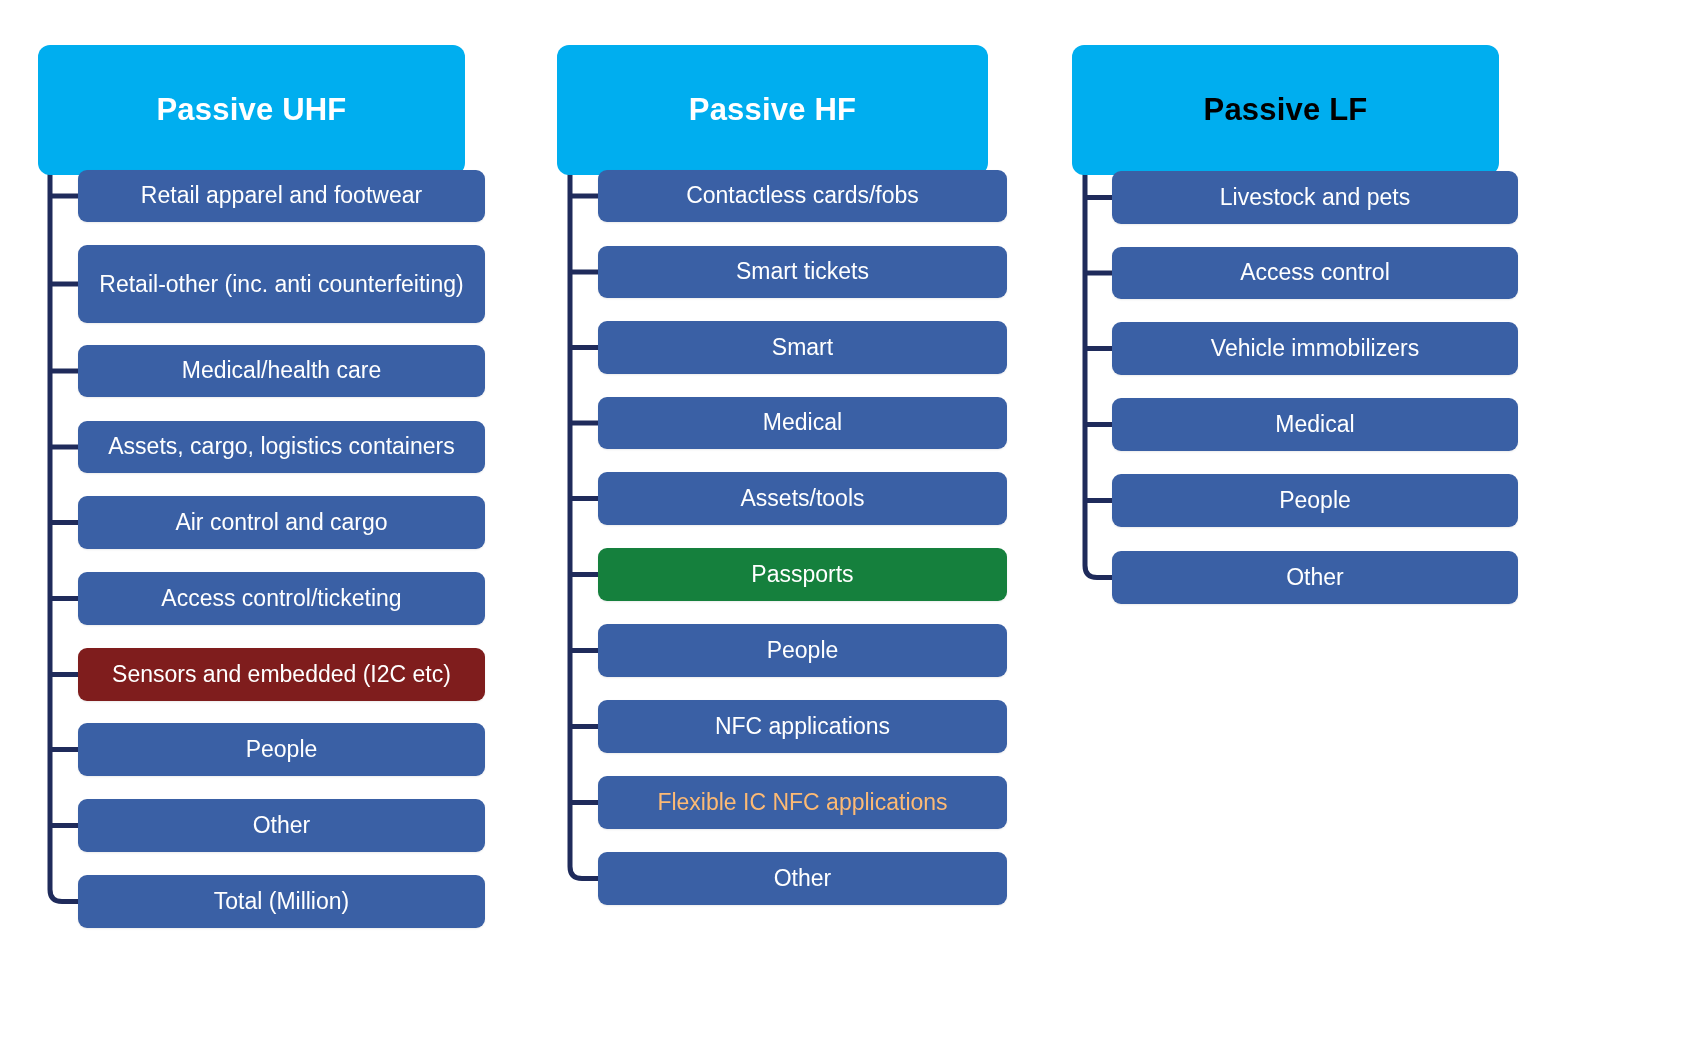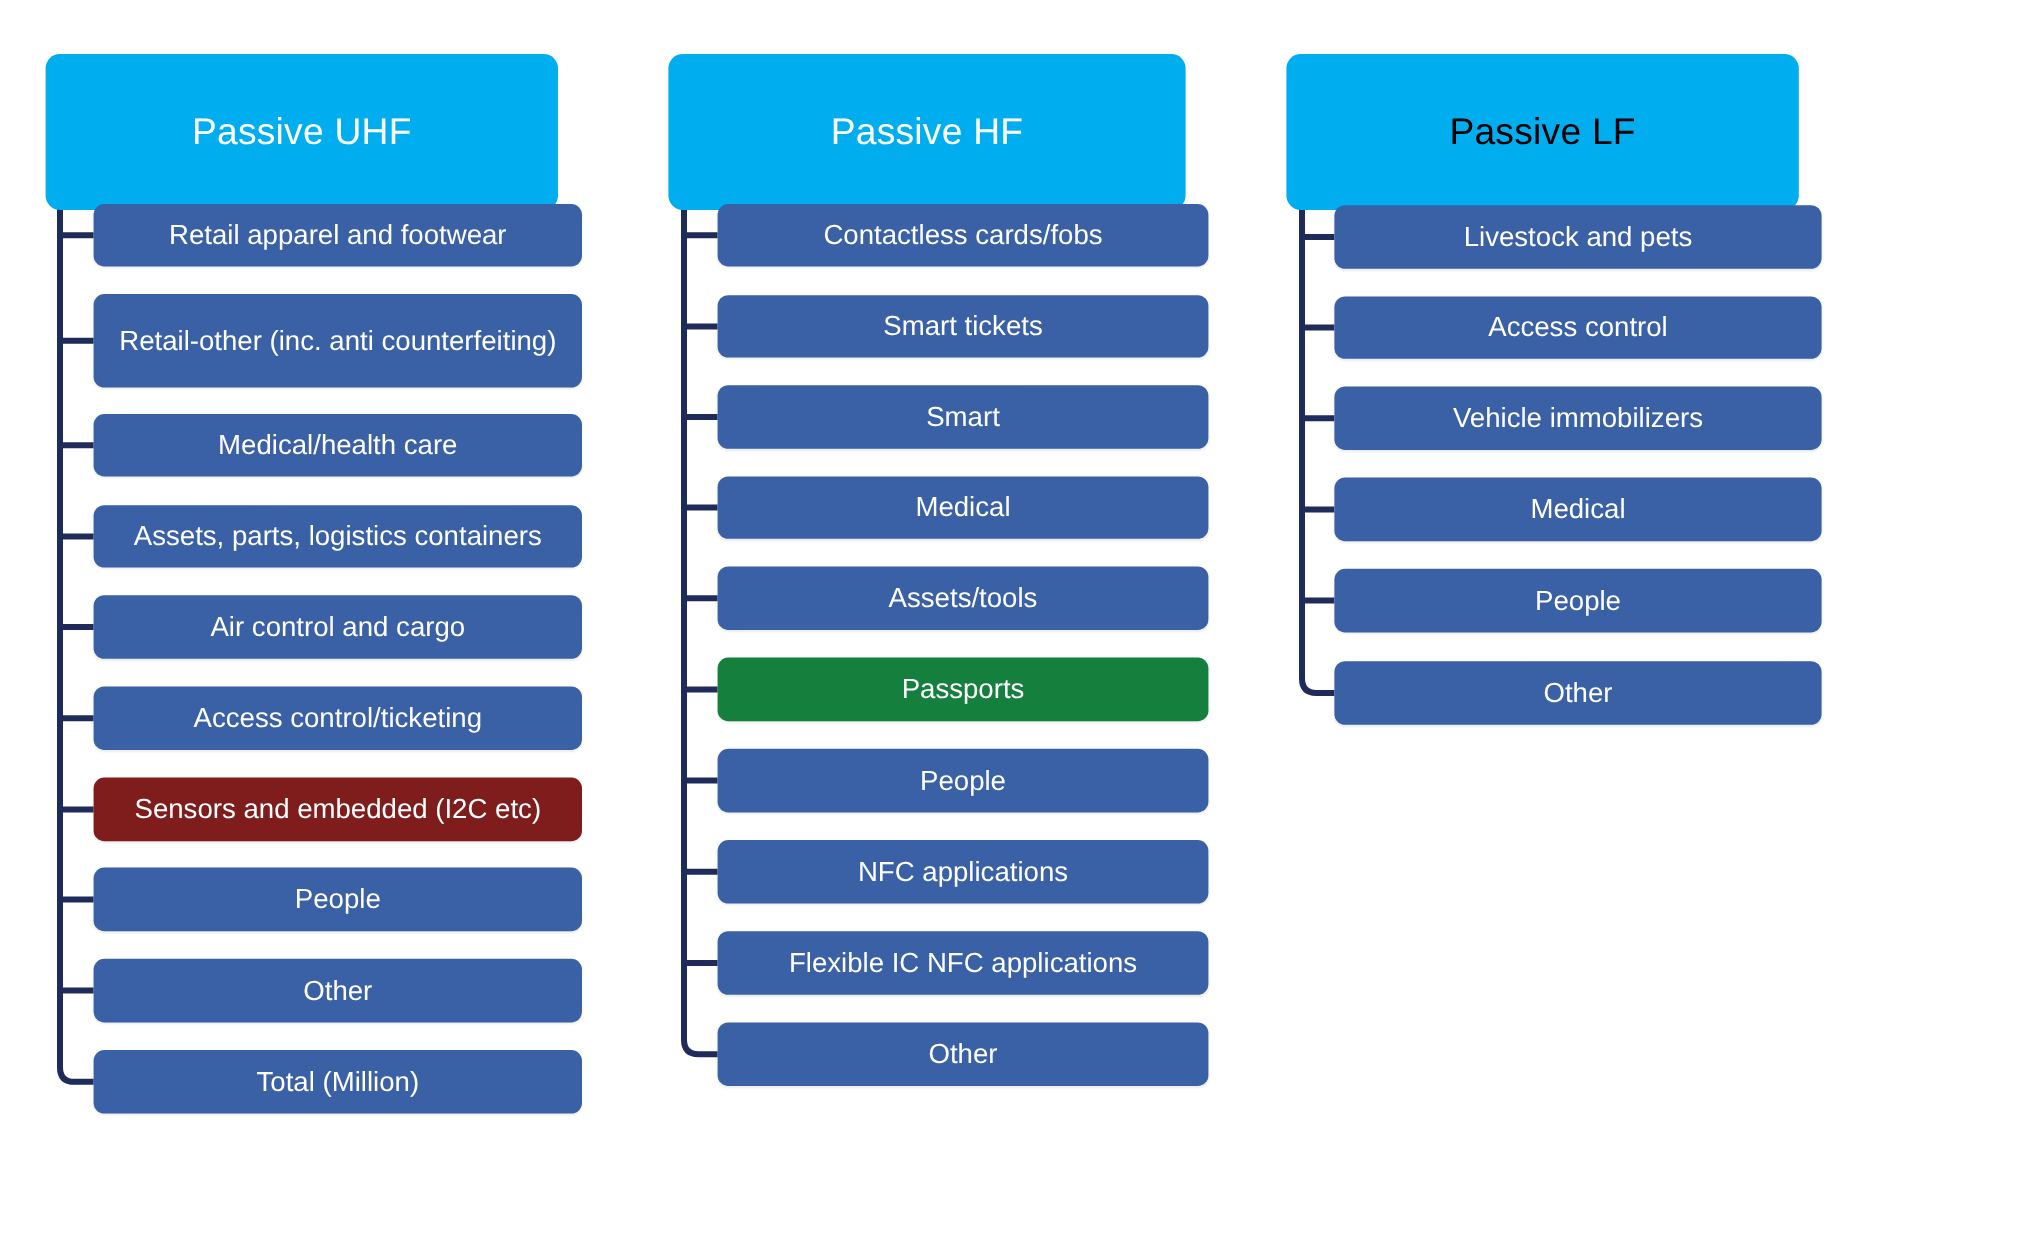--- a/index.html
+++ b/index.html
@@ -13,21 +13,21 @@
 
   .column{position:absolute;top:0;height:1050px;}
 
   .col-header{
     position:absolute;
     height:130px;
     border-radius:12px;
     background:#00AEEF;
     color:#ffffff;
     display:flex;align-items:center;justify-content:center;
-    font-size:31px;font-weight:normal;
+    font-size:31px;font-weight:bold;
     letter-spacing:0.2px;
     box-sizing:border-box;
   }
 
   
   .connectors{position:absolute;left:0;top:0;overflow:visible;}
 
   .node{
     position:absolute;
     background:#3A60A5;
@@ -57,21 +57,21 @@
         <line x1="50" y1="522.5" x2="78" y2="522.5" stroke="#1F2B5B" stroke-width="5"></line>
         <line x1="50" y1="598.5" x2="78" y2="598.5" stroke="#1F2B5B" stroke-width="5"></line>
         <line x1="50" y1="674.5" x2="78" y2="674.5" stroke="#1F2B5B" stroke-width="5"></line>
         <line x1="50" y1="749.5" x2="78" y2="749.5" stroke="#1F2B5B" stroke-width="5"></line>
         <line x1="50" y1="825.5" x2="78" y2="825.5" stroke="#1F2B5B" stroke-width="5"></line>
       </svg>
       <div class="col-header" style="left: 38px; top: 45px; width: 427px; background: rgb(0, 174, 239); color: rgb(255, 255, 255);">Passive UHF</div>
       <div class="node" style="left: 78px; top: 170px; width: 407px; height: 52px; background: rgb(58, 96, 165); color: rgb(255, 255, 255);">Retail apparel and footwear</div>
       <div class="node two-line" style="left: 78px; top: 245px; width: 407px; height: 78px; background: rgb(58, 96, 165); color: rgb(255, 255, 255);">Retail-other (inc. anti counterfeiting)</div>
       <div class="node" style="left: 78px; top: 345px; width: 407px; height: 52px; background: rgb(58, 96, 165); color: rgb(255, 255, 255);">Medical/health care</div>
-      <div class="node" style="left: 78px; top: 421px; width: 407px; height: 52px; background: rgb(58, 96, 165); color: rgb(255, 255, 255);">Assets, parts, logistics containers</div>
+      <div class="node" style="left: 78px; top: 421px; width: 407px; height: 52px; background: rgb(58, 96, 165); color: rgb(255, 255, 255);">Assets, cargo, logistics containers</div>
       <div class="node" style="left: 78px; top: 496px; width: 407px; height: 53px; background: rgb(58, 96, 165); color: rgb(255, 255, 255);">Air control and cargo</div>
       <div class="node" style="left: 78px; top: 572px; width: 407px; height: 53px; background: rgb(58, 96, 165); color: rgb(255, 255, 255);">Access control/ticketing</div>
       <div class="node" style="left: 78px; top: 648px; width: 407px; height: 53px; background: #7f1d1d; color: rgb(255, 255, 255);">Sensors and embedded (I2C etc)</div>
       <div class="node" style="left: 78px; top: 723px; width: 407px; height: 53px; background: rgb(58, 96, 165); color: rgb(255, 255, 255);">People</div>
       <div class="node" style="left: 78px; top: 799px; width: 407px; height: 53px; background: rgb(58, 96, 165); color: rgb(255, 255, 255);">Other</div>
       <div class="node" style="left: 78px; top: 875px; width: 407px; height: 53px; background: rgb(58, 96, 165); color: rgb(255, 255, 255);">Total (Million)</div>
     </div>
     <div class="column" style="left: 0px; width: 1689px;">
       <svg class="connectors" width="1689" height="1050">
         <path d="M 570 147 L 570 866.5 Q 570 878.5 582 878.5 L 598 878.5" fill="none" stroke="#1F2B5B" stroke-width="5"></path>
@@ -87,21 +87,21 @@
       </svg>
       <div class="col-header" style="left: 557px; top: 45px; width: 431px; background: rgb(0, 174, 239); color: rgb(255, 255, 255);">Passive HF</div>
       <div class="node" style="left: 598px; top: 170px; width: 409px; height: 52px; background: rgb(58, 96, 165); color: rgb(255, 255, 255);">Contactless cards/fobs</div>
       <div class="node" style="left: 598px; top: 246px; width: 409px; height: 52px; background: rgb(58, 96, 165); color: rgb(255, 255, 255);">Smart tickets</div>
       <div class="node" style="left: 598px; top: 321px; width: 409px; height: 53px; background: rgb(58, 96, 165); color: rgb(255, 255, 255);">Smart</div>
       <div class="node" style="left: 598px; top: 397px; width: 409px; height: 52px; background: rgb(58, 96, 165); color: rgb(255, 255, 255);">Medical</div>
       <div class="node" style="left: 598px; top: 472px; width: 409px; height: 53px; background: rgb(58, 96, 165); color: rgb(255, 255, 255);">Assets/tools</div>
       <div class="node" style="left: 598px; top: 548px; width: 409px; height: 53px; background: #15803d; color: rgb(255, 255, 255);">Passports</div>
       <div class="node" style="left: 598px; top: 624px; width: 409px; height: 53px; background: rgb(58, 96, 165); color: rgb(255, 255, 255);">People</div>
       <div class="node" style="left: 598px; top: 700px; width: 409px; height: 53px; background: rgb(58, 96, 165); color: rgb(255, 255, 255);">NFC applications</div>
-      <div class="node" style="left: 598px; top: 776px; width: 409px; height: 53px; background: rgb(58, 96, 165); color: #ffffff;">Flexible IC NFC applications</div>
+      <div class="node" style="left: 598px; top: 776px; width: 409px; height: 53px; background: rgb(58, 96, 165); color: #fdba74;">Flexible IC NFC applications</div>
       <div class="node" style="left: 598px; top: 852px; width: 409px; height: 53px; background: rgb(58, 96, 165); color: rgb(255, 255, 255);">Other</div>
     </div>
     <div class="column" style="left: 0px; width: 1689px;">
       <svg class="connectors" width="1689" height="1050">
         <path d="M 1085 147 L 1085 565.5 Q 1085 577.5 1097 577.5 L 1112 577.5" fill="none" stroke="#1F2B5B" stroke-width="5"></path>
         <line x1="1085" y1="197.5" x2="1112" y2="197.5" stroke="#1F2B5B" stroke-width="5"></line>
         <line x1="1085" y1="273" x2="1112" y2="273" stroke="#1F2B5B" stroke-width="5"></line>
         <line x1="1085" y1="348.5" x2="1112" y2="348.5" stroke="#1F2B5B" stroke-width="5"></line>
         <line x1="1085" y1="424.5" x2="1112" y2="424.5" stroke="#1F2B5B" stroke-width="5"></line>
         <line x1="1085" y1="500.5" x2="1112" y2="500.5" stroke="#1F2B5B" stroke-width="5"></line>

